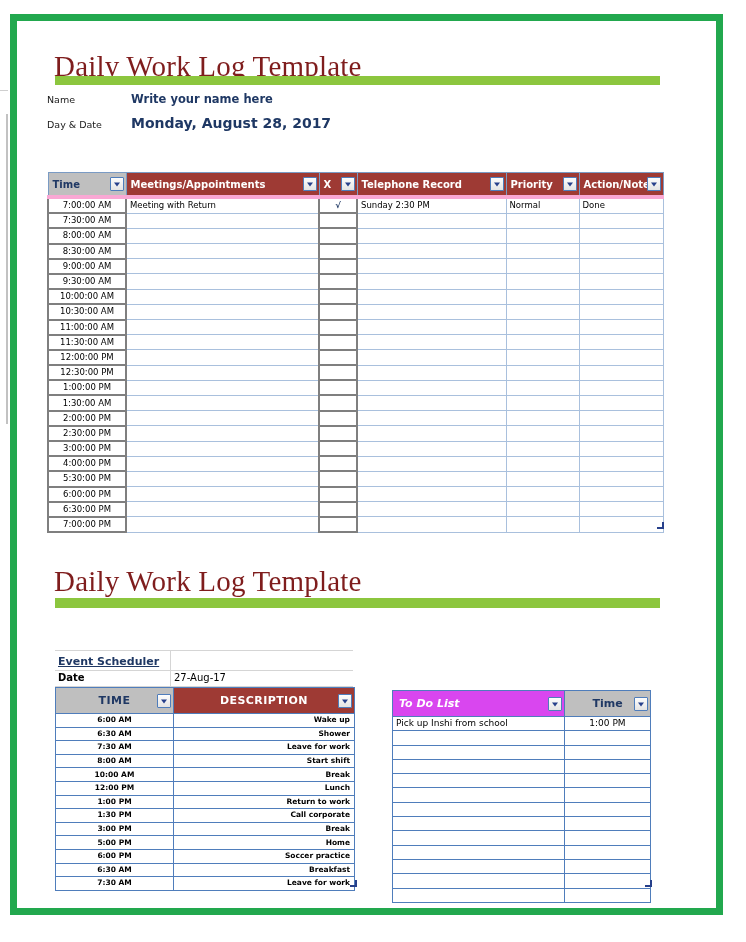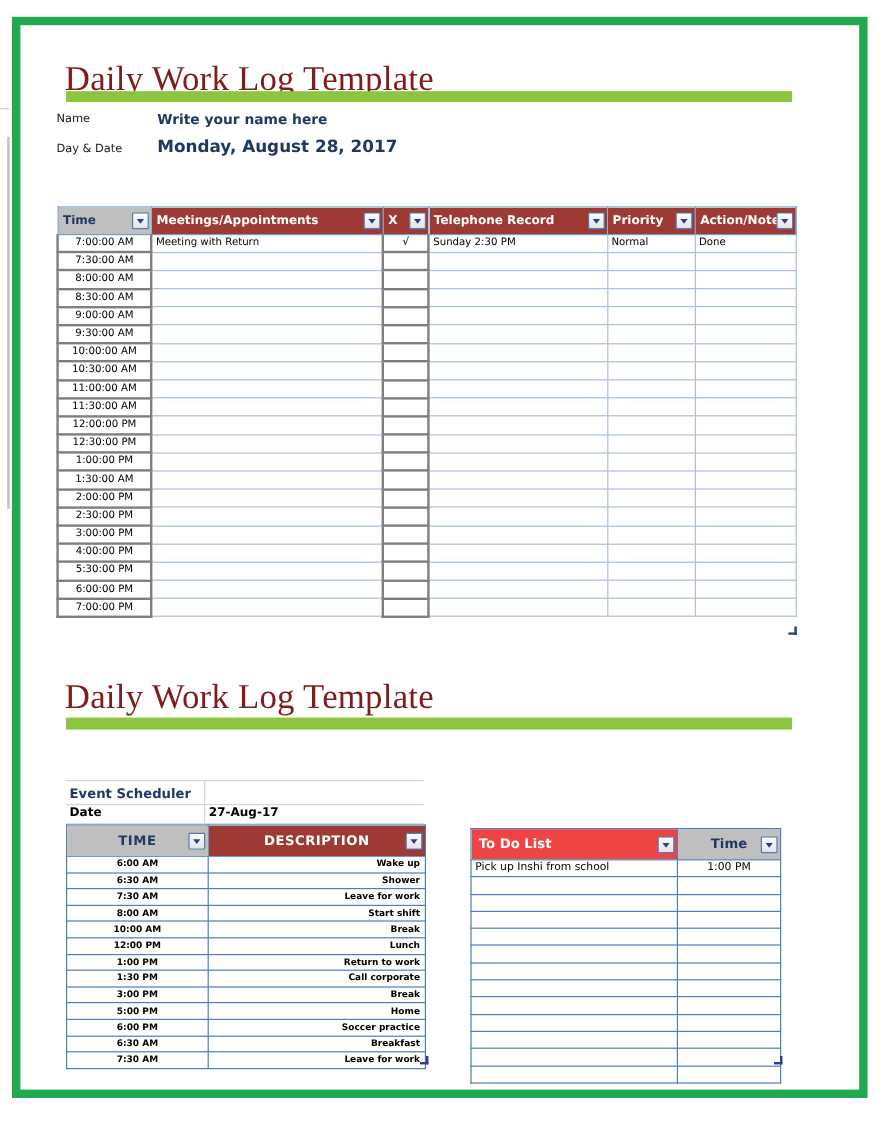--- a/index.html
+++ b/index.html
@@ -107,21 +107,21 @@
     border-top:0;
   }
   #log-table td.x-cell{
     text-align:center;
     border-left:2px solid #7f7f7f;
     border-right:2px solid #7f7f7f;
     border-bottom:2px solid #7f7f7f;
     color:#1f3864;
     font-weight:bold;
   }
-  #log-table tr.first-row td{ border-top:1px solid #f9a8d4; }
+  #log-table tr.first-row td{ border-top:4px solid #f9a8d4; }
 
   
   .filter-btn{
     position:absolute;
     right:2px; top:50%;
     transform:translateY(-50%);
     width:14px;height:14px;
     background:linear-gradient(#fdfdfd,#e4e4e4);
     border:1px solid #4f7dbb;
     border-radius:1px;
@@ -135,23 +135,23 @@
     border-right:3.5px solid transparent;
     border-top:4px solid #27408b;
   }
 
   
   .mini-label{
     position:absolute;
     font-family:"DejaVu Sans", sans-serif;
     white-space:nowrap;
   }
-  #es-title{ font-size:11px;font-weight:bold;color:#1f3864; }
+  #es-title{ font-size:11px;font-weight:bold;color:#1f3864;text-decoration:underline; }
   #es-date-label{ font-size:10px;font-weight:bold;color:#000; }
-  #es-date-value{ font-size:10px;font-weight:bold;color:#000; }
+  #es-date-value{ font-size:10px;font-weight:normal;color:#000; }
   .thin-line{position:absolute;background:#d5d5d5;height:1px;}
   .thin-vline{position:absolute;background:#d5d5d5;width:1px;}
 
   #event-table, #todo-table{
     position:absolute;
     border-collapse:collapse;
     table-layout:fixed;
     font-family:"DejaVu Sans", sans-serif;
   }
   #event-table{ left:55px; top:687px; width:299px; }
@@ -162,21 +162,21 @@
     padding:0 6px;
     font-size:11px;
     position:relative;
     vertical-align:middle;
     border:1px solid #4f7dbb;
     white-space:nowrap;
     overflow:hidden;
   }
   th.es-time{ background:#bfbfbf;color:#1f3864;text-align:center;font-size:7.5px;letter-spacing:.5px; }
   th.es-desc{ background:#9e3a34;color:#fff;text-align:center;font-size:12px;letter-spacing:.4px; }
-  th.td-list{ background:#ef4444;color:#fff;text-align:left;font-size:10.5px;vertical-align:bottom;padding-bottom:3px; }
+  th.td-list{ background:#d946ef;color:#fff;text-align:left;font-size:10.5px;vertical-align:bottom;padding-bottom:3px;font-style:italic; }
   th.td-time{ background:#bfbfbf;color:#1f3864;text-align:center;font-size:10.5px;vertical-align:bottom;padding-bottom:3px; }
 
   #event-table td{
     height:12.6px;
     border:1px solid #4f7dbb;
     font-size:7.5px;
     padding:0 4px;
     line-height:12px;
     color:#000;
     font-weight:bold;
@@ -411,20 +411,28 @@
       </tr>
       <tr>
         <td class="time-cell">6:00:00 PM</td>
         <td></td>
         <td class="x-cell"></td>
         <td></td>
         <td></td>
         <td></td>
       </tr>
       <tr>
+        <td class="time-cell">6:30:00 PM</td>
+        <td></td>
+        <td class="x-cell"></td>
+        <td></td>
+        <td></td>
+        <td></td>
+      </tr>
+      <tr>
         <td class="time-cell">7:00:00 PM</td>
         <td></td>
         <td class="x-cell"></td>
         <td></td>
         <td></td>
         <td></td>
       </tr>
     </tbody>
 </table>
 

